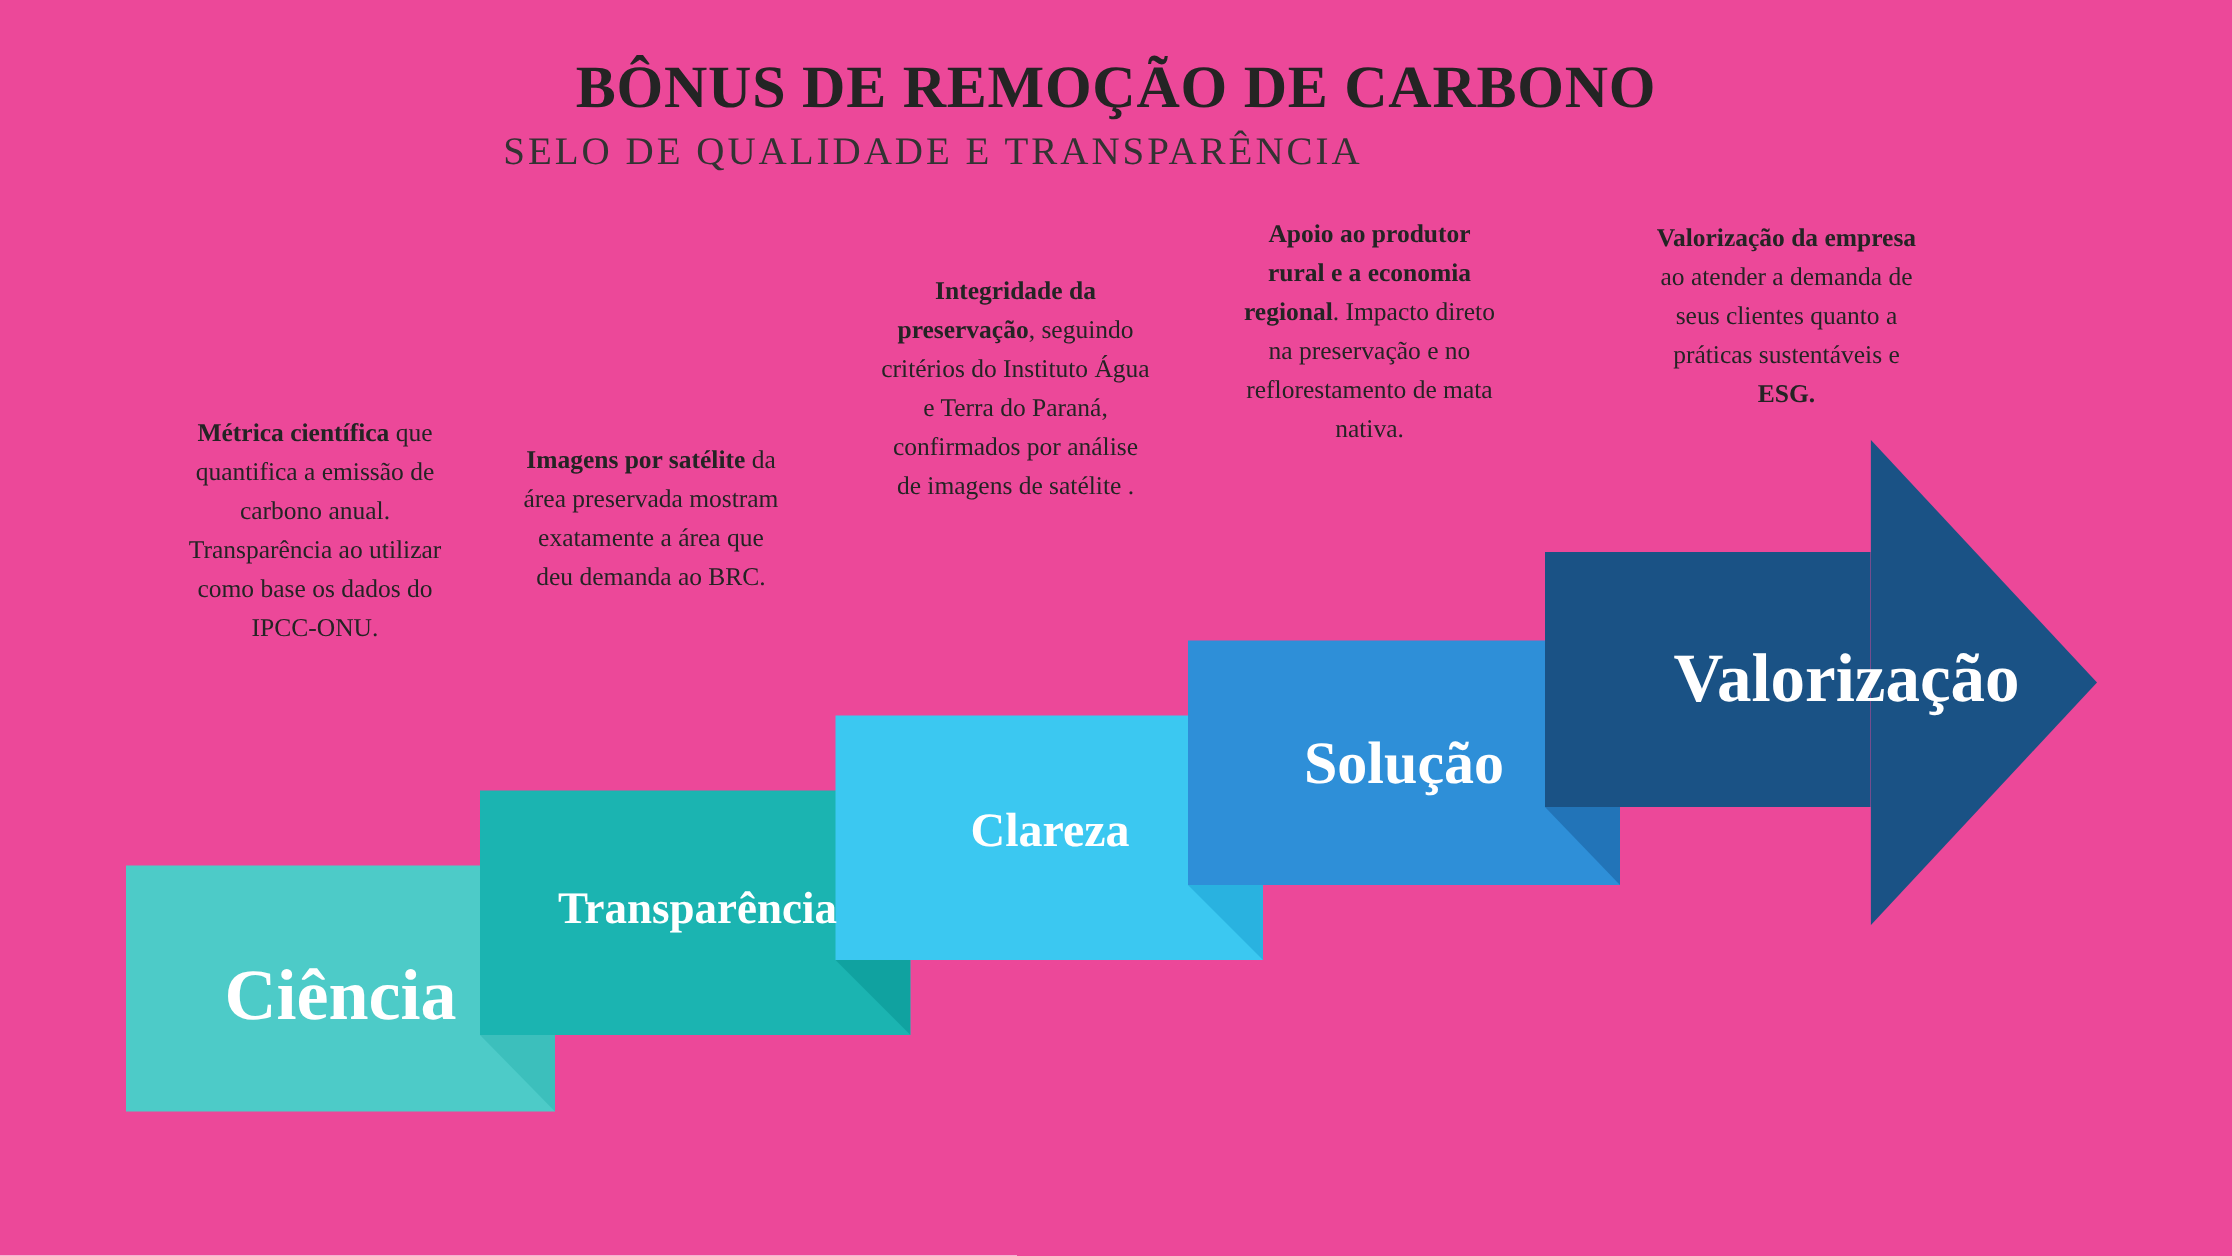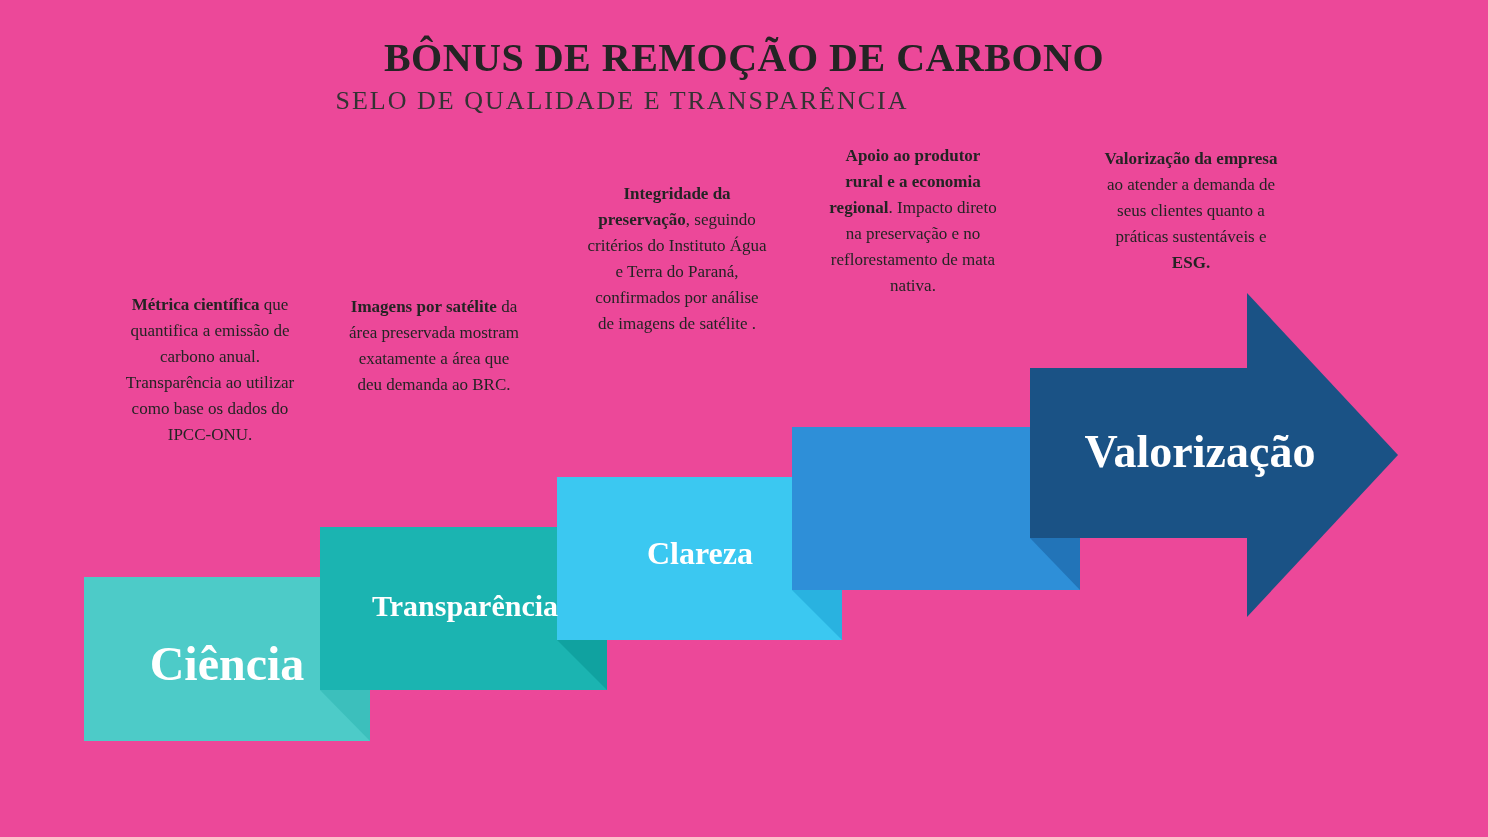--- a/index.html
+++ b/index.html
@@ -38,23 +38,23 @@
   
   .f1{left:320px;top:690px;width:50px;height:51px;}
   .f2{left:557px;top:640px;width:50px;height:50px;}
   .f3{left:792px;top:590px;width:50px;height:50px;}
   .f4{left:1030px;top:538px;width:50px;height:52px;}
   
   .l1{left:84px;top:636px;width:286px;font-size:48px;}
   .l2{left:320px;top:589px;width:250px;font-size:30px;margin-left:20px;}
   .l3{left:557px;top:535px;width:286px;font-size:32px;}
   .l4{left:792px;top:486px;width:288px;font-size:40px;}
-  .l5{left:1030px;top:426px;width:340px;font-size:46px;}
+  .l5{left:1030px;top:426px;width:340px;font-size:46px;padding-left:31px;}
   
-  .d1{left:125px;top:292px;width:170px;}
+  .d1{left:125px;top:276px;width:170px;}
   .d2{left:349px;top:294px;width:170px;}
   .d3{left:587px;top:181px;width:180px;}
   .d4{left:828px;top:143px;width:170px;}
   .d5{left:1096px;top:118px;width:190px;margin-top:28px;}
 </style>
 </head>
 <body>
 
 <div class="canvas">
 
@@ -88,15 +88,16 @@
 
   <div class="rect r4" style="background-color: rgb(46, 143, 216);"></div>
   <div class="fold f4" style="background-color: rgb(34, 116, 184);"></div>
 
   <div class="rect r5" style="background-color: rgb(26, 82, 133);"></div>
   <div class="head" style="background-color: rgb(26, 82, 133);"></div>
 
   <div class="step-label l1">Ciência</div>
   <div class="step-label l2">Transparência</div>
   <div class="step-label l3">Clareza</div>
+  <div class="step-label l4">Solução</div>
   <div class="step-label l5">Valorização</div>
 
 </div>
 
 </body></html>

